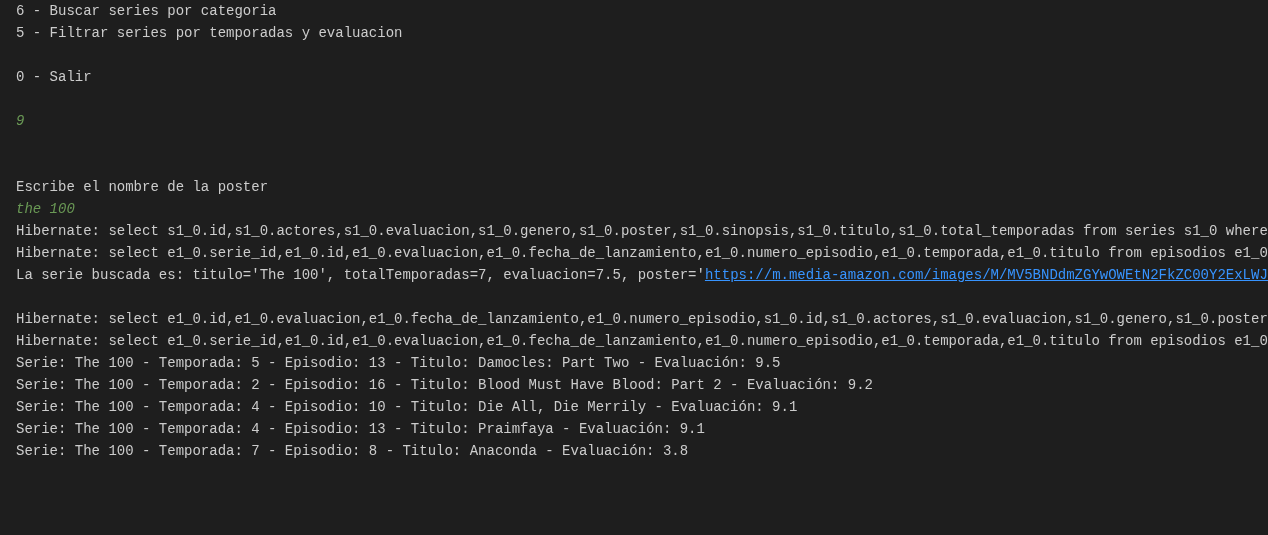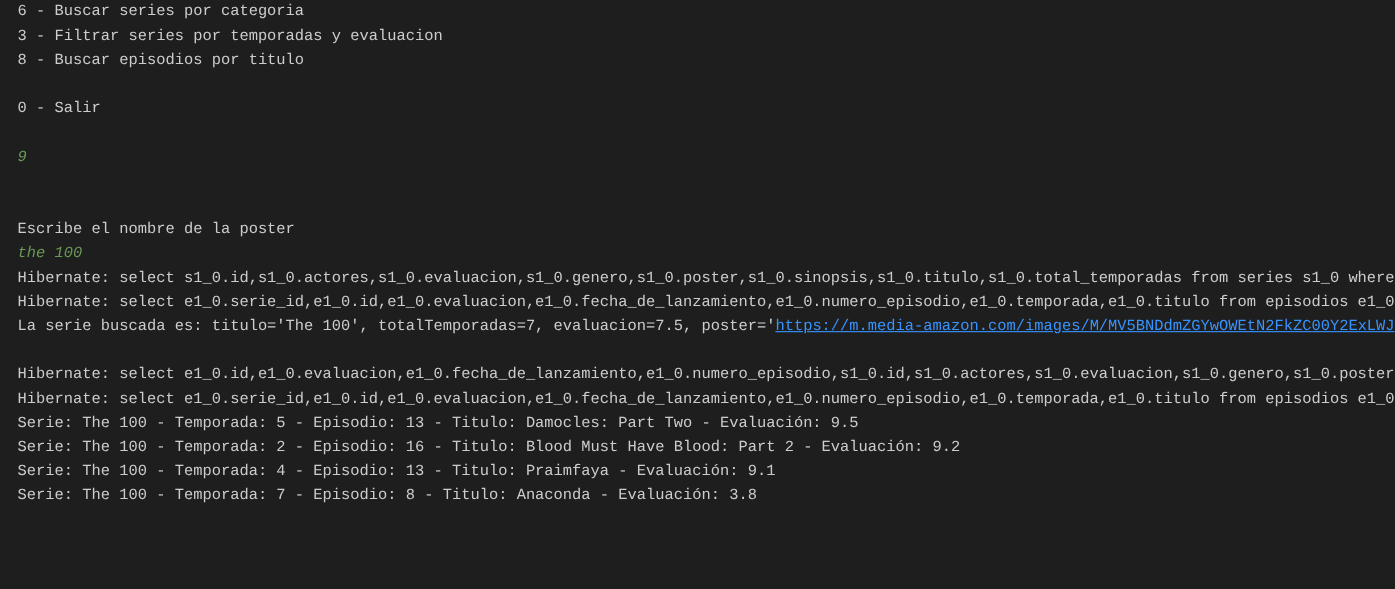--- a/index.html
+++ b/index.html
@@ -56,36 +56,36 @@
     .line-with-link {
       display: flex;
       white-space: nowrap;
     }
   </style>
 </head>
 <body>
 
 <div class="terminal-container">
   <div class="line">6 - Buscar series por categoria</div>
-  <div class="line">3 - Filtrar series por temporadas y evaluacion</div>
-  <div class="line">8 - Buscar episodios por titulo</div>
+  <div class="line">5 - Filtrar series por temporadas y evaluacion</div>
   <div class="empty-line"></div>
   <div class="line">0 - Salir</div>
   <div class="empty-line"></div>
   <div class="line input-green">9</div>
   <div class="empty-line"></div>
   <div class="empty-line"></div>
   <div class="line">Escribe el nombre de la poster</div>
   <div class="line input-green">the 100</div>
   <div class="line">Hibernate: select s1_0.id,s1_0.actores,s1_0.evaluacion,s1_0.genero,s1_0.poster,s1_0.sinopsis,s1_0.titulo,s1_0.total_temporadas from series s1_0 where upper</div>
   <div class="line">Hibernate: select e1_0.serie_id,e1_0.id,e1_0.evaluacion,e1_0.fecha_de_lanzamiento,e1_0.numero_episodio,e1_0.temporada,e1_0.titulo from episodios e1_0 where</div>
   <div class="line-with-link">
     <span class="line">La serie buscada es: titulo='The 100', totalTemporadas=7, evaluacion=7.5, poster='</span>
       <span class="link">https://m.media-amazon.com/images/M/MV5BNDdmZGYwOWEtN2FkZC00Y2ExLWJkY2Ut</span>
   </div>
   <div class="empty-line"></div>
   <div class="line">Hibernate: select e1_0.id,e1_0.evaluacion,e1_0.fecha_de_lanzamiento,e1_0.numero_episodio,s1_0.id,s1_0.actores,s1_0.evaluacion,s1_0.genero,s1_0.poster,s1_0</div>
   <div class="line">Hibernate: select e1_0.serie_id,e1_0.id,e1_0.evaluacion,e1_0.fecha_de_lanzamiento,e1_0.numero_episodio,e1_0.temporada,e1_0.titulo from episodios e1_0 where</div>
   <div class="line">Serie: The 100 - Temporada: 5 - Episodio: 13 - Titulo: Damocles: Part Two - Evaluación: 9.5</div>
   <div class="line">Serie: The 100 - Temporada: 2 - Episodio: 16 - Titulo: Blood Must Have Blood: Part 2 - Evaluación: 9.2</div>
+  <div class="line">Serie: The 100 - Temporada: 4 - Episodio: 10 - Titulo: Die All, Die Merrily - Evaluación: 9.1</div>
   <div class="line">Serie: The 100 - Temporada: 4 - Episodio: 13 - Titulo: Praimfaya - Evaluación: 9.1</div>
   <div class="line">Serie: The 100 - Temporada: 7 - Episodio: 8 - Titulo: Anaconda - Evaluación: 3.8</div>
 </div>
 
 </body></html>

